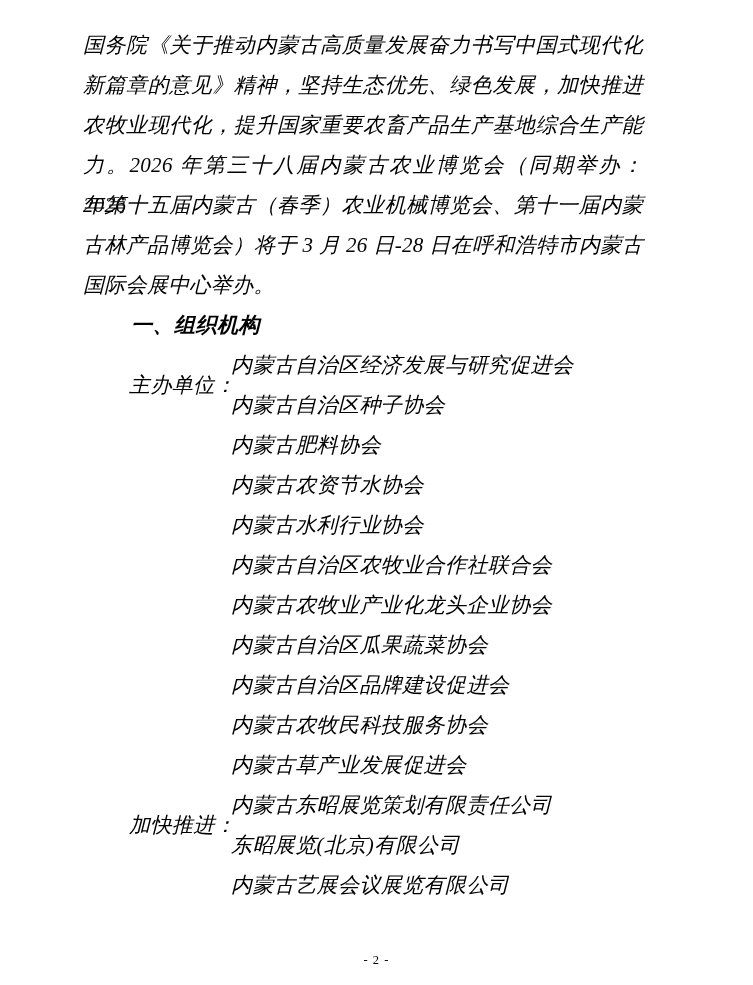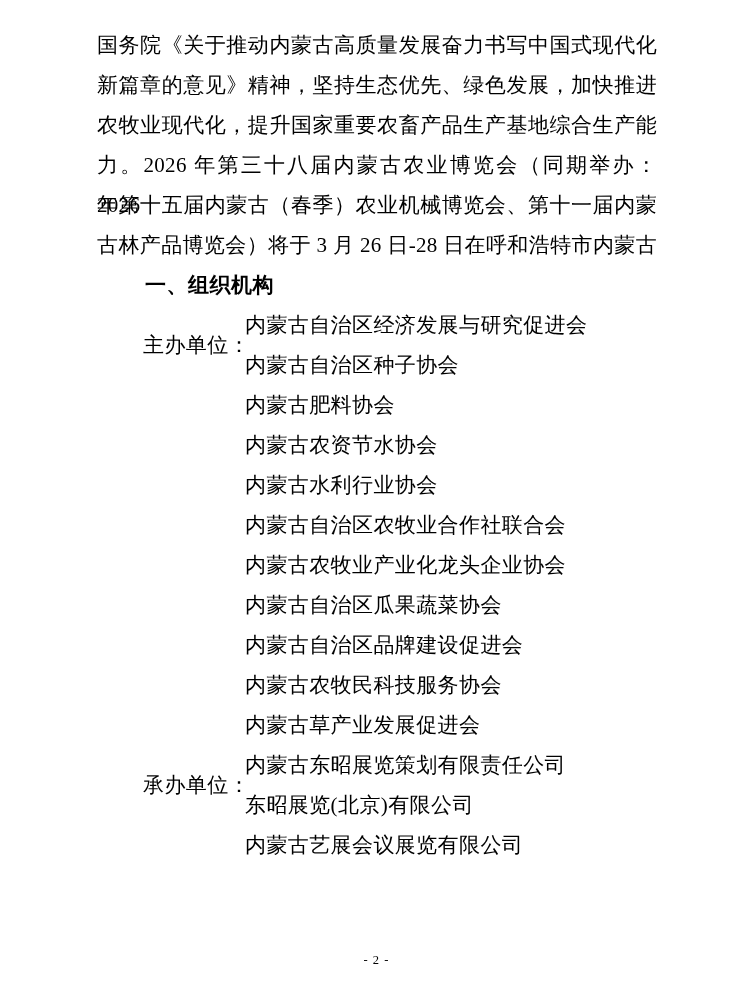--- a/index.html
+++ b/index.html
@@ -7,23 +7,24 @@
     position: relative;
     width: 753px;
     height: 985px;
     background: #ffffff;
     color: #000000;
     font-family: "Liberation Serif", "DejaVu Serif", serif;
     overflow: hidden;
   }
   .content {
     position: absolute;
-    left: 97px;
+    left: 83px;
     top: 25px;
     width: 560px;
+    font-style: italic;
   }
   .line {
     font-size: 21px;
     line-height: 40px;
     height: 40px;
     letter-spacing: 0.3px;
   }
   .line.j {
     text-align: justify;
     text-align-last: justify;
@@ -72,20 +73,21 @@
 
 <div class="page">
   <div class="content">
 
     <div class="line j">国务院《关于推动内蒙古高质量发展奋力书写中国式现代化</div>
     <div class="line j">新篇章的意见》精神，坚持生态优先、绿色发展，加快推进</div>
     <div class="line j">农牧业现代化，提升国家重要农畜产品生产基地综合生产能</div>
     <div class="line j">力。2026 年第三十八届内蒙古农业博览会（同期举办：2026</div>
     <div class="line j">年第十五届内蒙古（春季）农业机械博览会、第十一届内蒙</div>
     <div class="line j">古林产品博览会）将于 3 月 26 日-28 日在呼和浩特市内蒙古</div>
+    <div class="line last">国际会展中心举办。</div>
 
     <div class="heading">一、组织机构</div>
 
     <div>
       <div class="org-row">
         <span class="org-label">主办单位：</span>
         <span class="org-name">内蒙古自治区经济发展与研究促进会</span>
       </div>
       <div class="org-row">
         <span class="org-label"></span>
@@ -121,21 +123,21 @@
       </div>
       <div class="org-row">
         <span class="org-label"></span>
         <span class="org-name">内蒙古农牧民科技服务协会</span>
       </div>
       <div class="org-row">
         <span class="org-label"></span>
         <span class="org-name">内蒙古草产业发展促进会</span>
       </div>
       <div class="org-row">
-        <span class="org-label">承办单位：</span>
+        <span class="org-label">加快推进：</span>
         <span class="org-name">内蒙古东昭展览策划有限责任公司</span>
       </div>
       <div class="org-row">
         <span class="org-label"></span>
         <span class="org-name">东昭展览(北京)有限公司</span>
       </div>
       <div class="org-row">
         <span class="org-label"></span>
         <span class="org-name">内蒙古艺展会议展览有限公司</span>
       </div>

